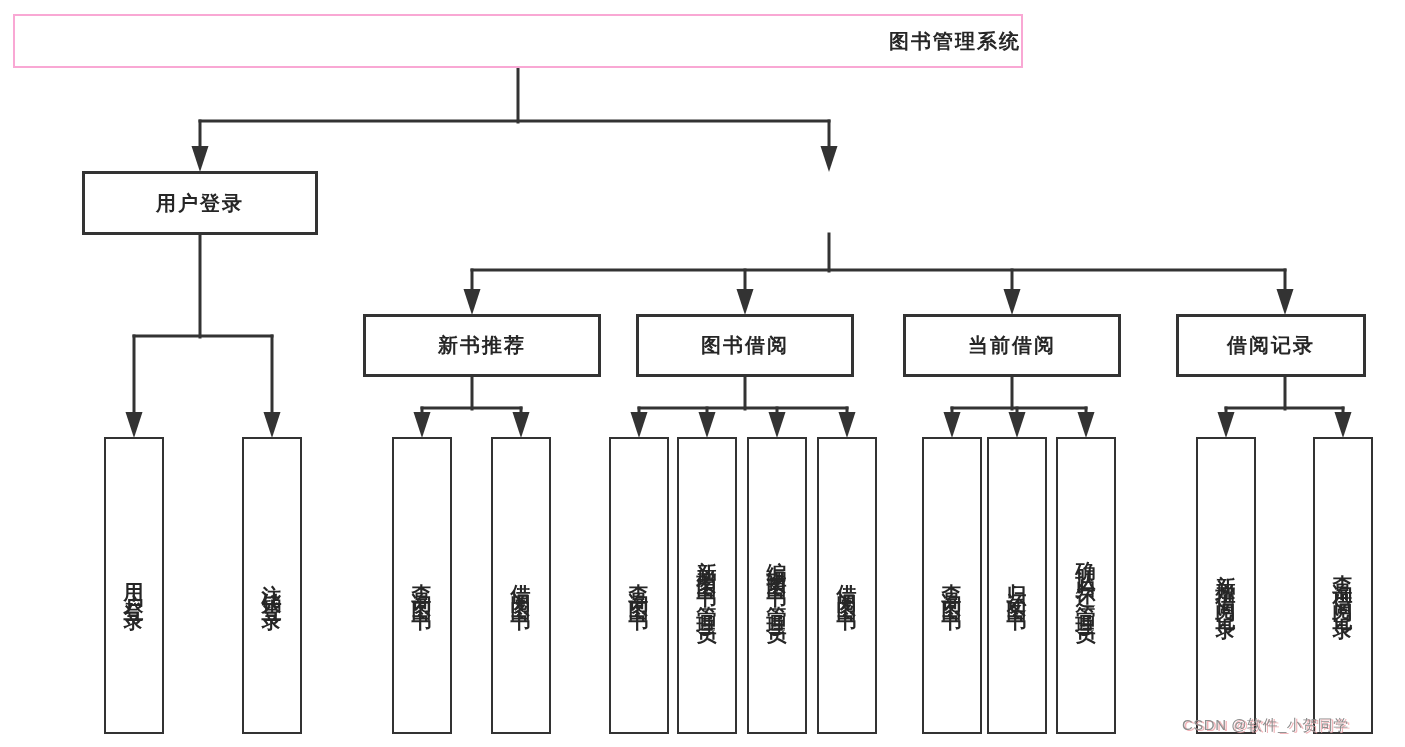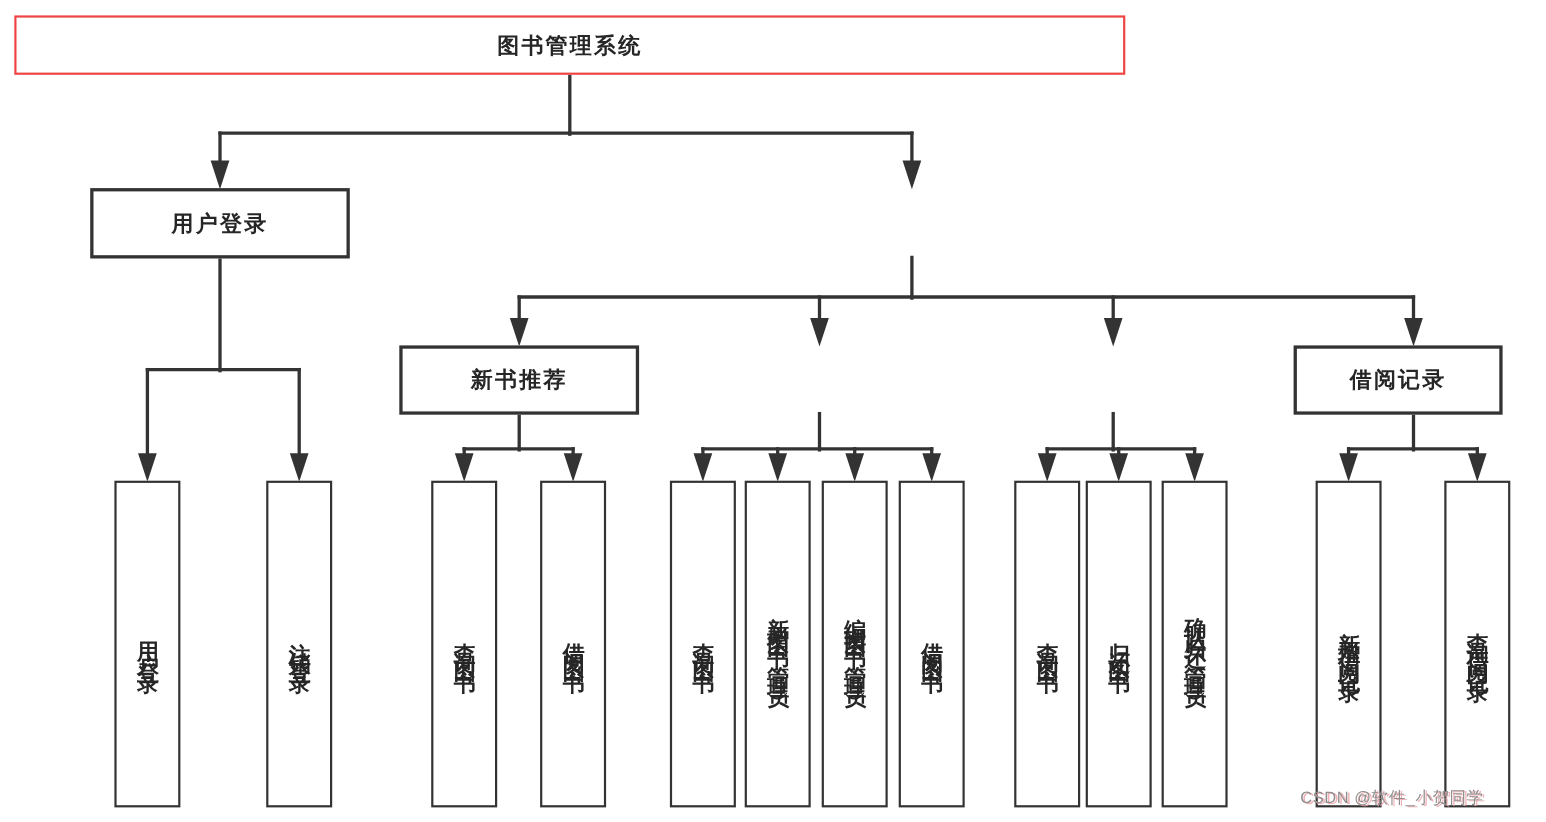--- a/index.html
+++ b/index.html
@@ -5,21 +5,21 @@
   html,body{margin:0;padding:0;background:#ffffff;}
   .stage{
     position:relative;width:1405px;height:747px;background:#ffffff;overflow:hidden;
     font-family:"Liberation Sans", sans-serif;color:#262626;
   }
   .wires{position:absolute;left:0;top:0;width:1405px;height:747px;}
   .box{
     position:absolute;box-sizing:border-box;background:#ffffff;
     display:flex;align-items:center;justify-content:center;
   }
-  .root{border:2px solid #ef4444;font-size:20px;letter-spacing:2px;font-weight:bold;}
+  .root{border:2px solid #f9a8d4;font-size:20px;letter-spacing:2px;font-weight:bold;justify-content:flex-end;}
   .branch{border:3px solid #333333;font-size:20px;letter-spacing:2px;font-weight:bold;}
   .leaf{border:2px solid #333333;}
   .leaf > span{
     writing-mode:vertical-rl;
     font-size:20px;line-height:1;letter-spacing:9px;font-weight:bold;white-space:nowrap;
   }
   .watermark{
     position:absolute;left:1182px;top:716px;width:223px;
     font-size:15px;letter-spacing:0.5px;color:#8e8e8e;
     text-shadow:2px 1px 0 rgba(238,164,170,0.85);
@@ -87,22 +87,28 @@
     </svg>
 
   <div class="box root" style="left:13px;top:14px;width:1010px;height:54px">
     <span>图书管理系统</span>
   </div>
 
   <div class="box branch" style="left:82px;top:171px;width:236px;height:64px">
     <span>用户登录</span>
   </div>
 
-  <div class="box branch" style="left:363px;top:314px;width:218px;height:63px">
+  <div class="box branch" style="left:363px;top:314px;width:238px;height:63px">
     <span>新书推荐</span>
+  </div>
+  <div class="box branch" style="left:636px;top:314px;width:218px;height:63px">
+    <span>图书借阅</span>
+  </div>
+  <div class="box branch" style="left:903px;top:314px;width:218px;height:63px">
+    <span>当前借阅</span>
   </div>
   <div class="box branch" style="left:1176px;top:314px;width:190px;height:63px">
     <span>借阅记录</span>
   </div>
 
   <div class="box leaf" style="left:104px;top:437px;width:60px;height:297px">
     <span>用户登录</span>
   </div>
   <div class="box leaf" style="left:242px;top:437px;width:60px;height:297px">
     <span>注销登录</span>

